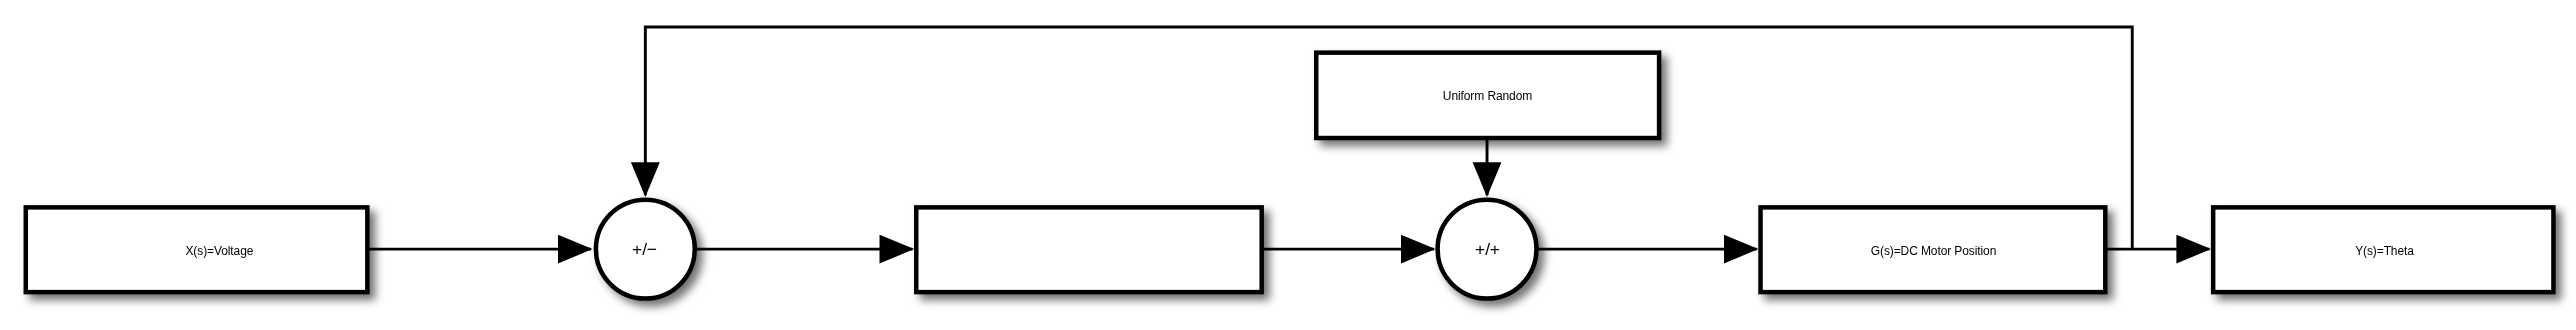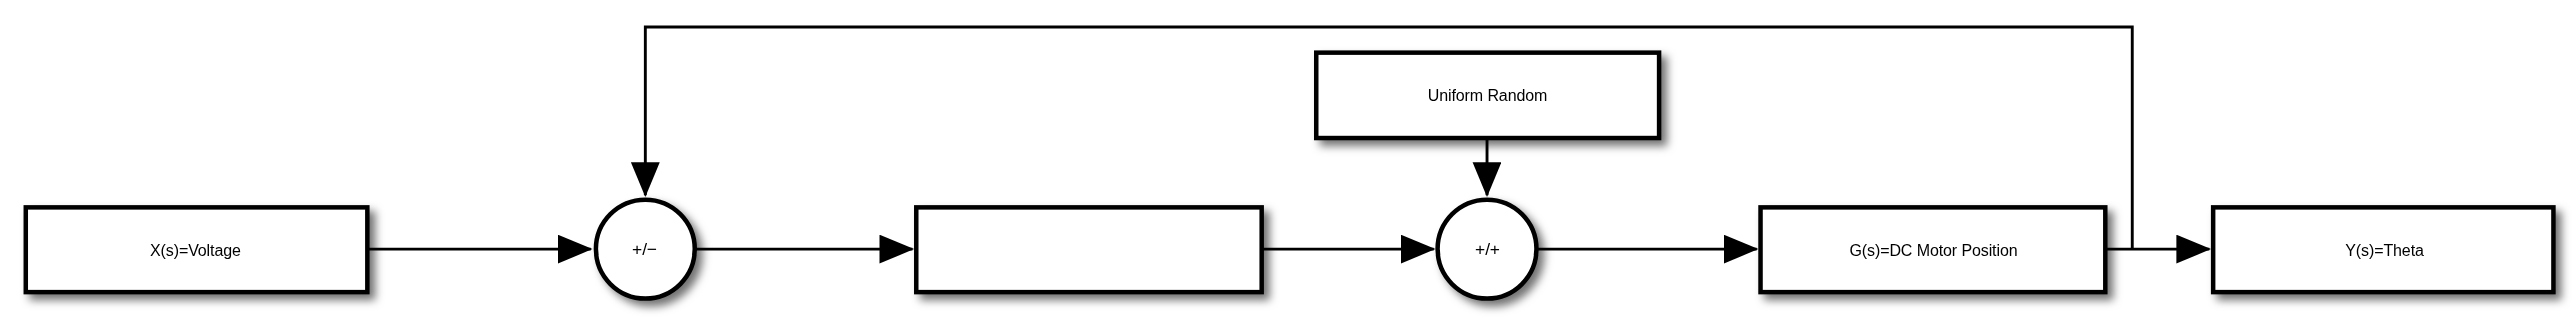--- a/index.html
+++ b/index.html
@@ -34,21 +34,21 @@
     justify-content: center;
     text-align: center;
     color: #000000;
     font-family: "Liberation Sans", sans-serif;
     font-weight: 400;
     letter-spacing: -0.1px;
     white-space: nowrap;
     pointer-events: none;
     user-select: none;
   }
-  .blk-label { font-size: 16px; }
+  .blk-label { font-size: 12px; }
   .node-label { font-size: 17.4px; }
 </style>
 </head>
 <body>
 
 <div id="diagram-root">
 
   <svg id="diagram-svg" viewBox="0 0 4008 514" xmlns="http://www.w3.org/2000/svg">
     <defs>
       <filter id="soft-shadow" x="-30%" y="-30%" width="180%" height="180%">
@@ -87,21 +87,21 @@
 
       <rect x="3445" y="323" width="530" height="132" fill="#ffffff" stroke="#000000" stroke-width="7" filter="url(#soft-shadow)"></rect>
     </g>
 
     <g>
       <circle cx="1003" cy="388" r="77" fill="#ffffff" stroke="#000000" stroke-width="7" filter="url(#soft-shadow)"></circle>
       <circle cx="2314" cy="388" r="77" fill="#ffffff" stroke="#000000" stroke-width="7" filter="url(#soft-shadow)"></circle>
     </g>
   </svg>
 
-  <div class="blk-label" style="left:24.4px; top:208px; width:342px; height:85px;">X(s)=Voltage</div>
+  <div class="blk-label" style="left:24.4px; top:208px; width:342px; height:85px;padding-left:24px;">X(s)=Voltage</div>
 
   <div class="node-label" style="left:595px; top:200px; width:99px; height:99px;">+/−</div>
 
 
   <div class="blk-label" style="left:1316px; top:53px; width:343px; height:85px;">Uniform Random</div>
 
   <div class="node-label" style="left:1438px; top:200px; width:99px; height:99px;">+/+</div>
 
   <div class="blk-label" style="left:1761px; top:208px; width:345px; height:85px;">G(s)=DC Motor Position</div>
 

